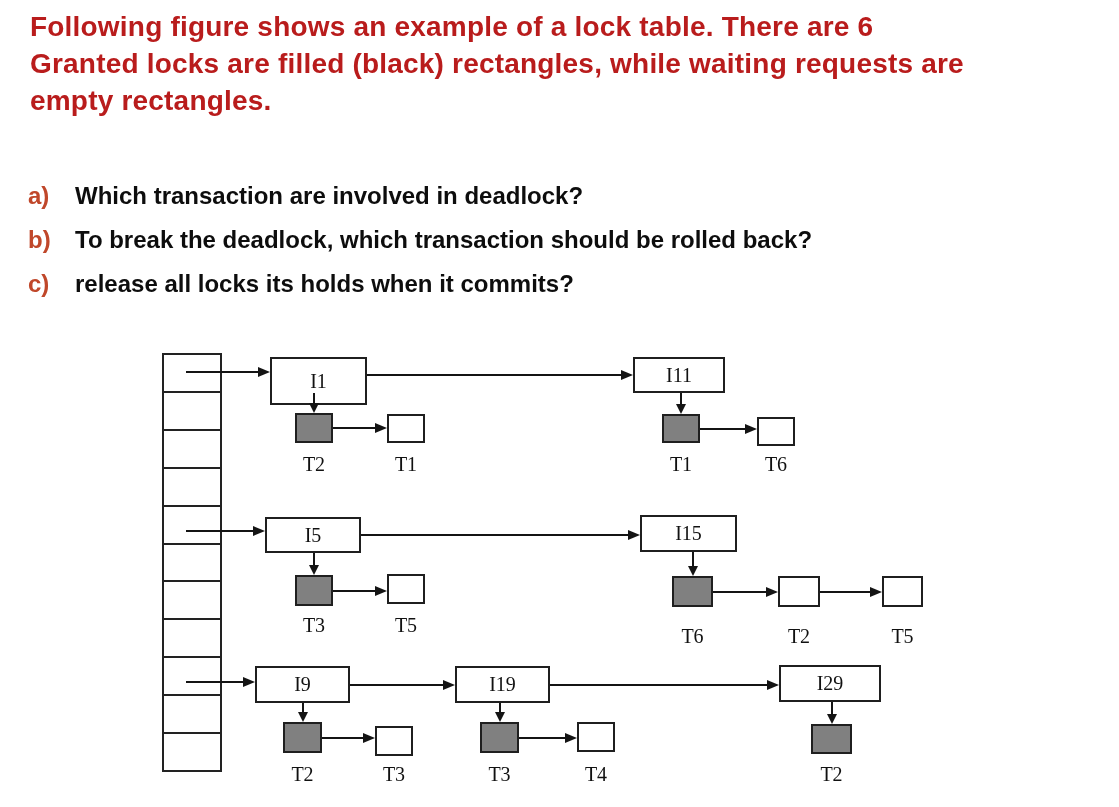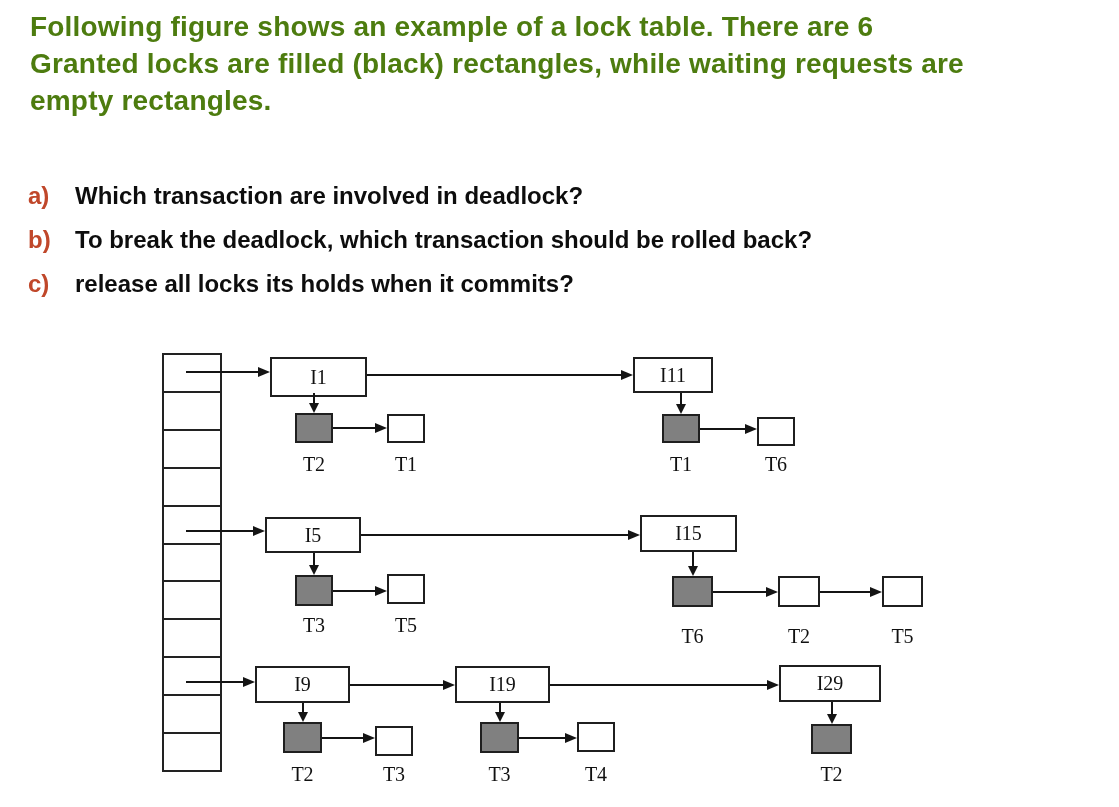--- a/index.html
+++ b/index.html
@@ -14,21 +14,21 @@
   }
   .title {
     position: absolute;
     left: 30px;
     top: 8px;
     width: 1070px;
     font-weight: bold;
     font-size: 28px;
     line-height: 37px;
     letter-spacing: 0.2px;
-    color: #4d7c0f;
+    color: #b91c1c;
   }
   .question {
     position: absolute;
     left: 28px;
     width: 1050px;
     font-weight: bold;
     font-size: 24px;
     line-height: 36px;
     color: #0d0d0d;
   }
@@ -143,28 +143,28 @@
         <div class="hcell"></div>
         <div class="hcell"></div>
         <div class="hcell"></div>
         <div class="hcell"></div>
         <div class="hcell"></div>
         <div class="hcell"></div>
         <div class="hcell"></div>
         <div class="hcell"></div>
       </div>
       <div class="arrow-h" style="left: 186px; top: 371px; width: 72px;"></div>
-      <div class="ibox" style="left: 270px; top: 357px; width: 97px; height: 40px;">I1</div>
+      <div class="ibox" style="left: 270px; top: 357px; width: 97px; height: 48px;">I1</div>
       <div class="lock" style="left: 295px; top: 413px; width: 38px; height: 30px; background: rgb(128, 128, 128);"></div>
       <div class="tlabel" style="left: 314px; top: 453px;">T2</div>
       <div class="arrow-v" style="left: 313px; top: 393px; height: 10px;"></div>
       <div class="lock" style="left: 387px; top: 414px; width: 38px; height: 29px;"></div>
       <div class="tlabel" style="left: 406px; top: 453px;">T1</div>
       <div class="arrow-h" style="left: 333px; top: 427px; width: 42px;"></div>
-      <div class="ibox" style="left: 633px; top: 357px; width: 80px; height: 36px;">I11</div>
+      <div class="ibox" style="left: 633px; top: 357px; width: 92px; height: 36px;">I11</div>
       <div class="arrow-h" style="left: 367px; top: 374px; width: 254px;"></div>
       <div class="lock" style="left: 662px; top: 414px; width: 38px; height: 29px; background: rgb(128, 128, 128);"></div>
       <div class="tlabel" style="left: 681px; top: 453px;">T1</div>
       <div class="arrow-v" style="left: 680px; top: 393px; height: 11px;"></div>
       <div class="lock" style="left: 757px; top: 417px; width: 38px; height: 29px;"></div>
       <div class="tlabel" style="left: 776px; top: 453px;">T6</div>
       <div class="arrow-h" style="left: 700px; top: 428px; width: 45px;"></div>
       <div class="arrow-h" style="left: 186px; top: 530px; width: 67px;"></div>
       <div class="ibox" style="left: 265px; top: 517px; width: 96px; height: 36px;">I5</div>
       <div class="lock" style="left: 295px; top: 575px; width: 38px; height: 31px; background: rgb(128, 128, 128);"></div>

